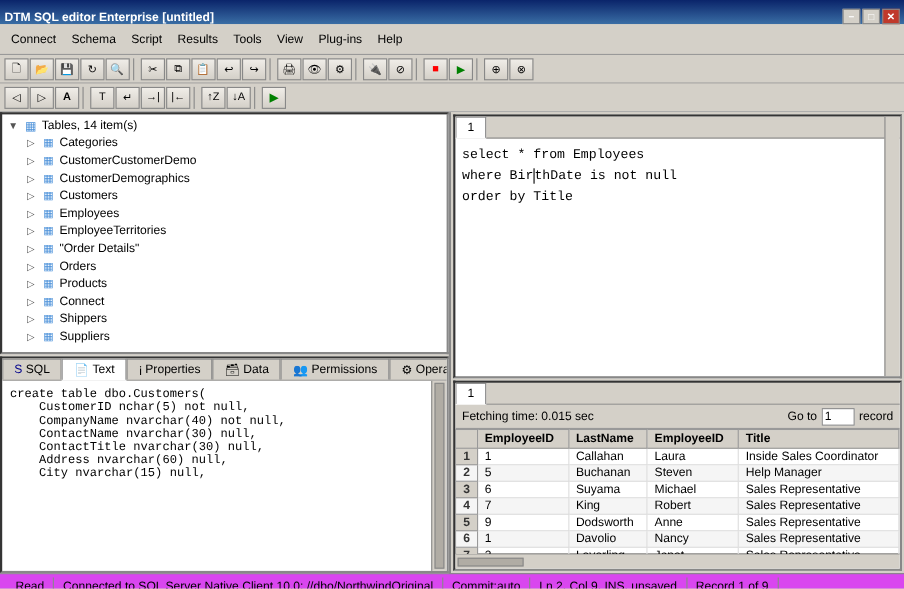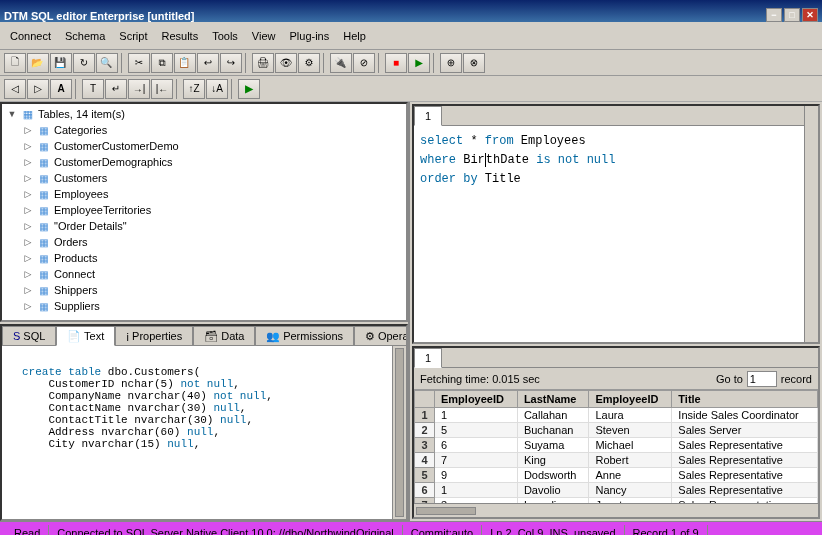--- a/index.html
+++ b/index.html
@@ -133,21 +133,21 @@
       background: #d4d0c8;
       cursor: pointer;
       font-size: 11px;
       display: flex; align-items: center; gap: 3px;
     }
     .tab.active {
       background: white;
       border-bottom: 1px solid white;
       margin-bottom: -1px;
     }
-    .sql-keyword { color: #0369a1; }
+    .sql-keyword { color: #000000; }
 
     
     .right-panel {
       flex: 1;
       display: flex;
       flex-direction: column;
     }
     .sql-editor-top {
       height: 240px;
       background: white;
@@ -268,21 +268,21 @@
     }
 
     .panel-with-scroll {
       display: flex;
       flex: 1;
       overflow: hidden;
     }
     .sql-code-area {
       flex: 1;
       overflow: auto;
-      padding: 20px;
+      padding: 7px;
       font-family: 'Courier New', monospace;
       font-size: 11px;
     }
   </style>
 </head>
 <body>
 
 <div class="title-bar">
   <span>DTM SQL editor Enterprise [untitled]</span>
   <div class="title-bar-controls">
@@ -512,21 +512,21 @@
       <td>1</td>
       <td>Callahan</td>
       <td>Laura</td>
       <td>Inside Sales Coordinator</td>
     </tr>
               <tr>
       <td class="row-num">2</td>
       <td>5</td>
       <td>Buchanan</td>
       <td>Steven</td>
-      <td>Sales Server</td>
+      <td>Help Manager</td>
     </tr>
               <tr>
       <td class="row-num">3</td>
       <td>6</td>
       <td>Suyama</td>
       <td>Michael</td>
       <td>Sales Representative</td>
     </tr>
               <tr>
       <td class="row-num">4</td>

